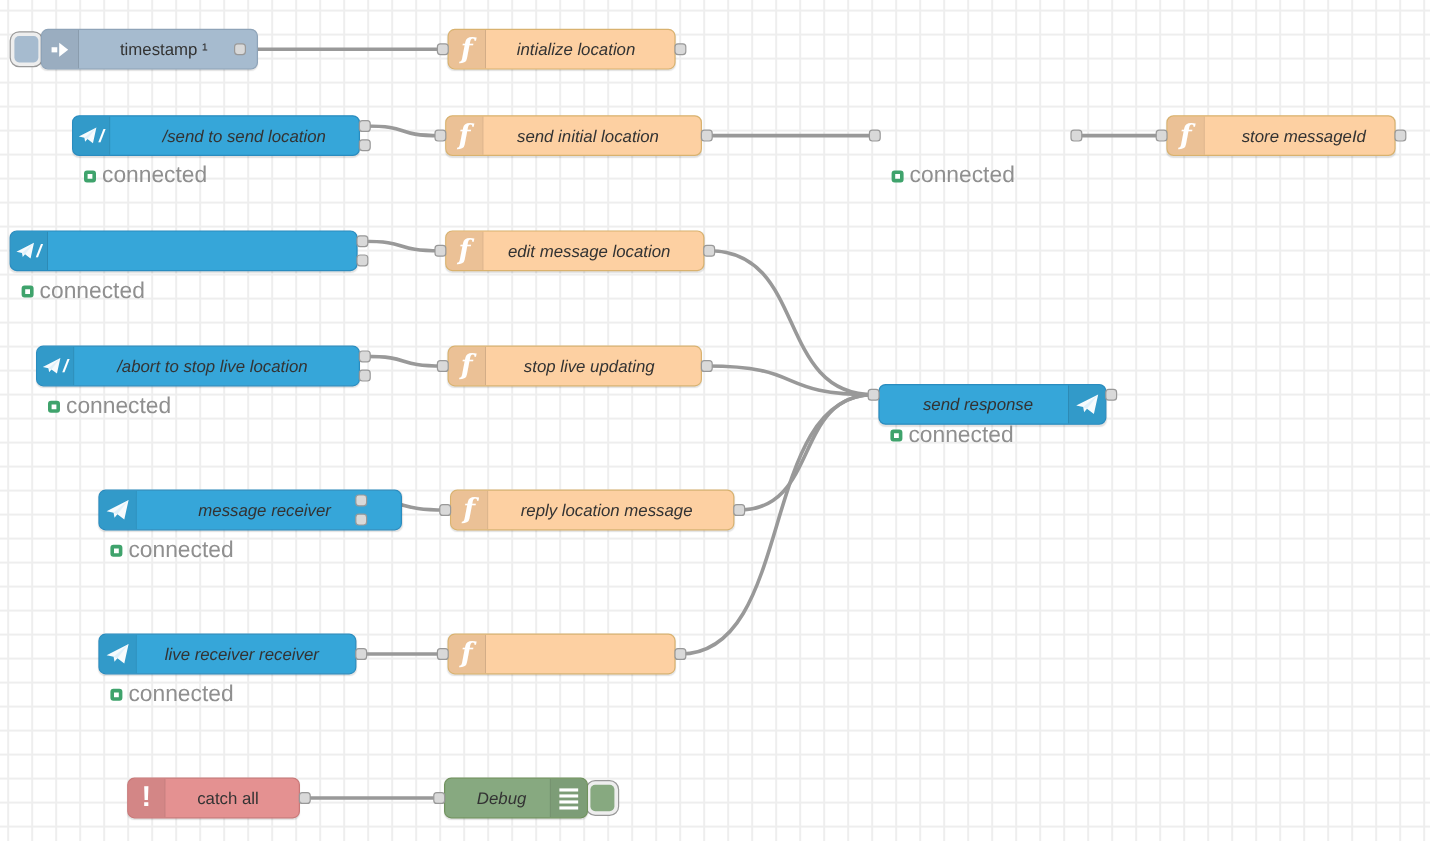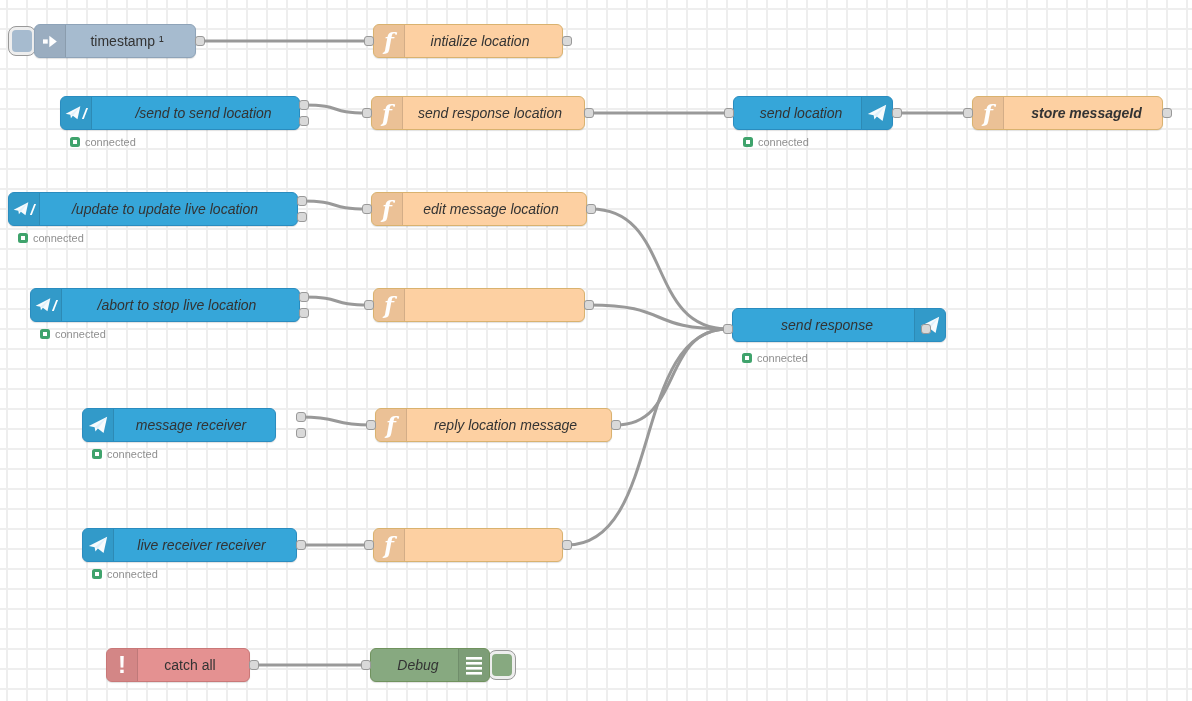--- a/index.html
+++ b/index.html
@@ -45,21 +45,21 @@
   .side-button .inner{
     position:absolute; left:3px; top:3px; right:3px; bottom:3px; border-radius:4px;
   }
   .status{
     position:absolute; display:flex; align-items:center; gap:5px; z-index:2;
   }
   .status-ring{
     width:10px; height:10px; box-sizing:border-box; background:#fff;
     border:3px solid #3fa36c; border-radius:2.5px;
   }
-  .status-text{font-size:11px; color:#8f8f8f;}
+  .status-text{font-size:19px; color:#8f8f8f;}
   .slash{
     color:#fff; font-weight:bold; font-style:italic; font-size:15px;
     margin-left:1px; line-height:1;
   }
   .fn-glyph{
     font-family:"DejaVu Serif", serif; font-style:italic; font-weight:bold;
     color:#fff; font-size:23px; line-height:1; padding-bottom:2px;
   }
   .catch-glyph{
     font-family:"Liberation Sans", sans-serif; font-weight:bold;
@@ -81,21 +81,21 @@
       <path d="M589 305 C672.4 305 644.6 329 728 329" fill="none" stroke="#999999" stroke-width="3" stroke-linecap="round"></path>
       <path d="M301 417 C343 417 329 425 371 425" fill="none" stroke="#999999" stroke-width="3" stroke-linecap="round"></path>
       <path d="M616 425 C683.2 425 660.8 329 728 329" fill="none" stroke="#999999" stroke-width="3" stroke-linecap="round"></path>
       <path d="M301 545 C341.8 545 328.2 545 369 545" fill="none" stroke="#999999" stroke-width="3" stroke-linecap="round"></path>
       <path d="M567 545 C663.6 545 631.4 329 728 329" fill="none" stroke="#999999" stroke-width="3" stroke-linecap="round"></path>
       <path d="M254 665 C321.2 665 298.8 665 366 665" fill="none" stroke="#999999" stroke-width="3" stroke-linecap="round"></path>
     </svg>
 <div class="side-button" style="top: 26px; left: 8px;">
       <div class="inner" style="background: rgb(166, 187, 207);"></div>
     </div>
-    <div class="node" style="left: 34px; top: 24px; width: 162px; background: rgb(166, 187, 207); border-color: rgb(142, 163, 184);">
+    <div class="node" style="left: 34px; top: 24px; width: 181px; background: rgb(166, 187, 207); border-color: rgb(142, 163, 184);">
       <div class="icon-area left">
         <svg width="19" height="19" viewBox="0 0 24 24">
           <rect x="2.5" y="9.3" width="6" height="5.4" fill="#fff"></rect>
           <path d="M10.5 4.6 L20 12 L10.5 19.4 Z" fill="#fff"></path>
         </svg>
       </div>
       <div class="node-label" style="left: 30px; right: 6px;">timestamp ¹</div>
     </div>
     <div class="port" style="left: 195px; top: 36px;"></div>
     <div class="node" style="left: 373px; top: 24px; width: 190px; background: rgb(253, 208, 162); border-color: rgb(217, 178, 111);">
@@ -119,56 +119,46 @@
     <div class="port" style="left: 299px; top: 100px;"></div>
     <div class="port" style="left: 299px; top: 116px;"></div>
     <div class="status" style="left: 70px; top: 136px;">
       <div class="status-ring"></div>
       <span class="status-text">connected</span>
     </div>
     <div class="node" style="left: 371px; top: 96px; width: 214px; background: rgb(253, 208, 162); border-color: rgb(217, 178, 111);">
       <div class="icon-area left">
         <span class="fn-glyph">f</span>
       </div>
-      <div class="node-label italic" style="left: 30px; right: 6px;">send response location</div>
+      <div class="node-label italic" style="left: 30px; right: 6px;">send initial location</div>
     </div>
     <div class="port" style="left: 362px; top: 108px;"></div>
     <div class="port" style="left: 584px; top: 108px;"></div>
-    <div class="node" style="left: 733px; top: 96px; width: 160px; background: rgb(54, 166, 217); border-color: rgb(42, 140, 191);">
-      <div class="icon-area right">
-        <svg width="20" height="20" viewBox="0 0 24 24">
-          <path d="M1 13.2 L23 2 L18.7 21.5 L11.8 16.3 L8.9 19.8 L8 14.7 Z" fill="#ffffff" opacity="0.96"></path>
-          <path d="M8 14.7 L23 2 L11.8 16.3 Z" fill="#dceffa" opacity="0.85"></path>
-        </svg>
-      </div>
-      <div class="node-label italic" style="left: 6px; right: 30px;">send location</div>
-    </div>
     <div class="port" style="left: 724px; top: 108px;"></div>
     <div class="port" style="left: 892px; top: 108px;"></div>
     <div class="status" style="left: 743px; top: 136px;">
       <div class="status-ring"></div>
       <span class="status-text">connected</span>
     </div>
     <div class="node" style="left: 972px; top: 96px; width: 191px; background: rgb(253, 208, 162); border-color: rgb(217, 178, 111);">
       <div class="icon-area left">
         <span class="fn-glyph">f</span>
       </div>
-      <div class="node-label italic" style="left: 44px; right: 6px; font-weight: bold;">store messageId</div>
+      <div class="node-label italic" style="left: 44px; right: 6px;">store messageId</div>
     </div>
     <div class="port" style="left: 963px; top: 108px;"></div>
     <div class="port" style="left: 1162px; top: 108px;"></div>
     <div class="node" style="left: 8px; top: 192px; width: 290px; background: rgb(54, 166, 217); border-color: rgb(42, 140, 191);">
       <div class="icon-area left">
         <svg width="16" height="16" viewBox="0 0 24 24">
           <path d="M1 13.2 L23 2 L18.7 21.5 L11.8 16.3 L8.9 19.8 L8 14.7 Z" fill="#ffffff" opacity="0.96"></path>
           <path d="M8 14.7 L23 2 L11.8 16.3 Z" fill="#dceffa" opacity="0.85"></path>
         </svg>
         <span class="slash">/</span>
       </div>
-      <div class="node-label italic" style="left: 30px; right: 6px;">/update to update live location</div>
     </div>
     <div class="port" style="left: 297px; top: 196px;"></div>
     <div class="port" style="left: 297px; top: 212px;"></div>
     <div class="status" style="left: 18px; top: 232px;">
       <div class="status-ring"></div>
       <span class="status-text">connected</span>
     </div>
     <div class="node" style="left: 371px; top: 192px; width: 216px; background: rgb(253, 208, 162); border-color: rgb(217, 178, 111);">
       <div class="icon-area left">
         <span class="fn-glyph">f</span>
@@ -190,39 +180,40 @@
     <div class="port" style="left: 299px; top: 292px;"></div>
     <div class="port" style="left: 299px; top: 308px;"></div>
     <div class="status" style="left: 40px; top: 328px;">
       <div class="status-ring"></div>
       <span class="status-text">connected</span>
     </div>
     <div class="node" style="left: 373px; top: 288px; width: 212px; background: rgb(253, 208, 162); border-color: rgb(217, 178, 111);">
       <div class="icon-area left">
         <span class="fn-glyph">f</span>
       </div>
+      <div class="node-label italic" style="left: 30px; right: 6px;">stop live updating</div>
     </div>
     <div class="port" style="left: 364px; top: 300px;"></div>
     <div class="port" style="left: 584px; top: 300px;"></div>
-    <div class="node" style="left: 732px; top: 308px; width: 214px; background: rgb(54, 166, 217); border-color: rgb(42, 140, 191);">
+    <div class="node" style="left: 732px; top: 320px; width: 190px; background: rgb(54, 166, 217); border-color: rgb(42, 140, 191);">
       <div class="icon-area right">
         <svg width="20" height="20" viewBox="0 0 24 24">
           <path d="M1 13.2 L23 2 L18.7 21.5 L11.8 16.3 L8.9 19.8 L8 14.7 Z" fill="#ffffff" opacity="0.96"></path>
           <path d="M8 14.7 L23 2 L11.8 16.3 Z" fill="#dceffa" opacity="0.85"></path>
         </svg>
       </div>
       <div class="node-label italic" style="left: 6px; right: 30px;">send response</div>
     </div>
     <div class="port" style="left: 723px; top: 324px;"></div>
     <div class="port" style="left: 921px; top: 324px;"></div>
     <div class="status" style="left: 742px; top: 352px;">
       <div class="status-ring"></div>
       <span class="status-text">connected</span>
     </div>
-    <div class="node" style="left: 82px; top: 408px; width: 194px; background: rgb(54, 166, 217); border-color: rgb(42, 140, 191);">
+    <div class="node" style="left: 82px; top: 408px; width: 253px; background: rgb(54, 166, 217); border-color: rgb(42, 140, 191);">
       <div class="icon-area left">
         <svg width="20" height="20" viewBox="0 0 24 24">
           <path d="M1 13.2 L23 2 L18.7 21.5 L11.8 16.3 L8.9 19.8 L8 14.7 Z" fill="#ffffff" opacity="0.96"></path>
           <path d="M8 14.7 L23 2 L11.8 16.3 Z" fill="#dceffa" opacity="0.85"></path>
         </svg>
       </div>
       <div class="node-label italic" style="left: 30px; right: 6px;">message receiver</div>
     </div>
     <div class="port" style="left: 296px; top: 412px;"></div>
     <div class="port" style="left: 296px; top: 428px;"></div>

